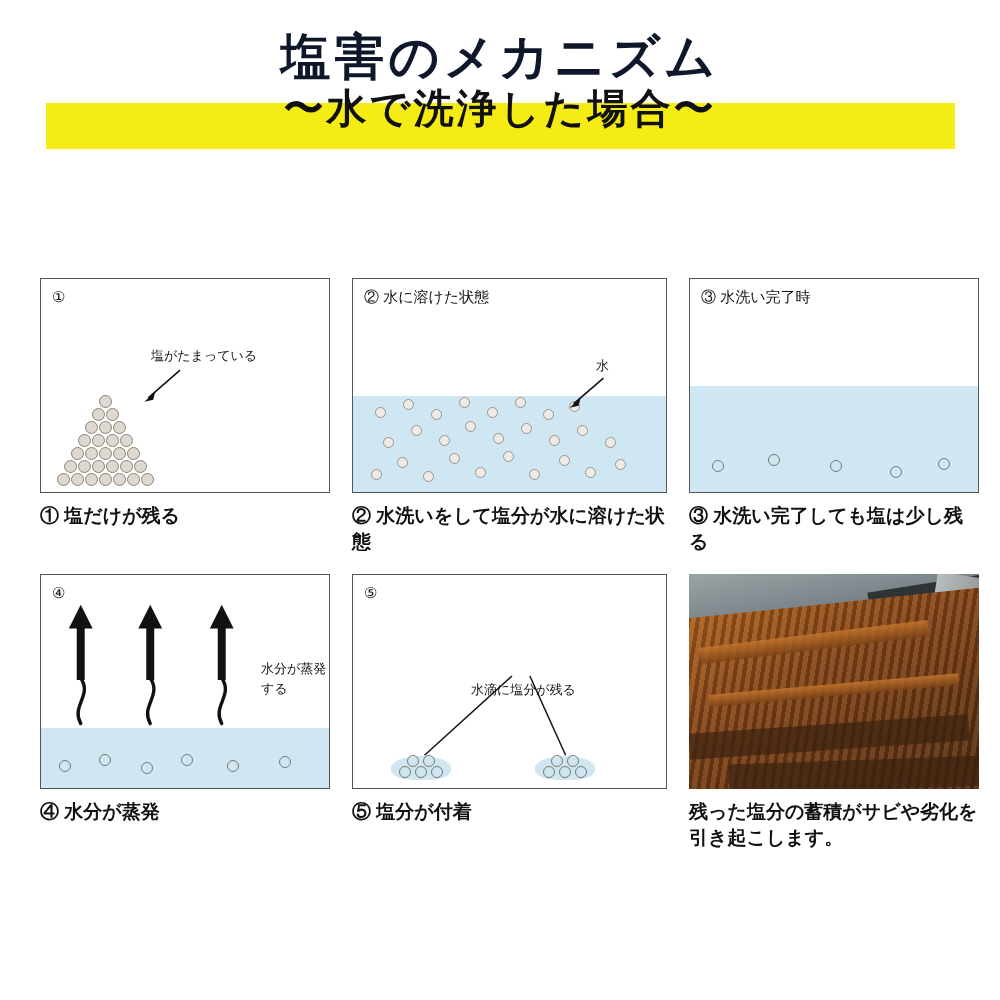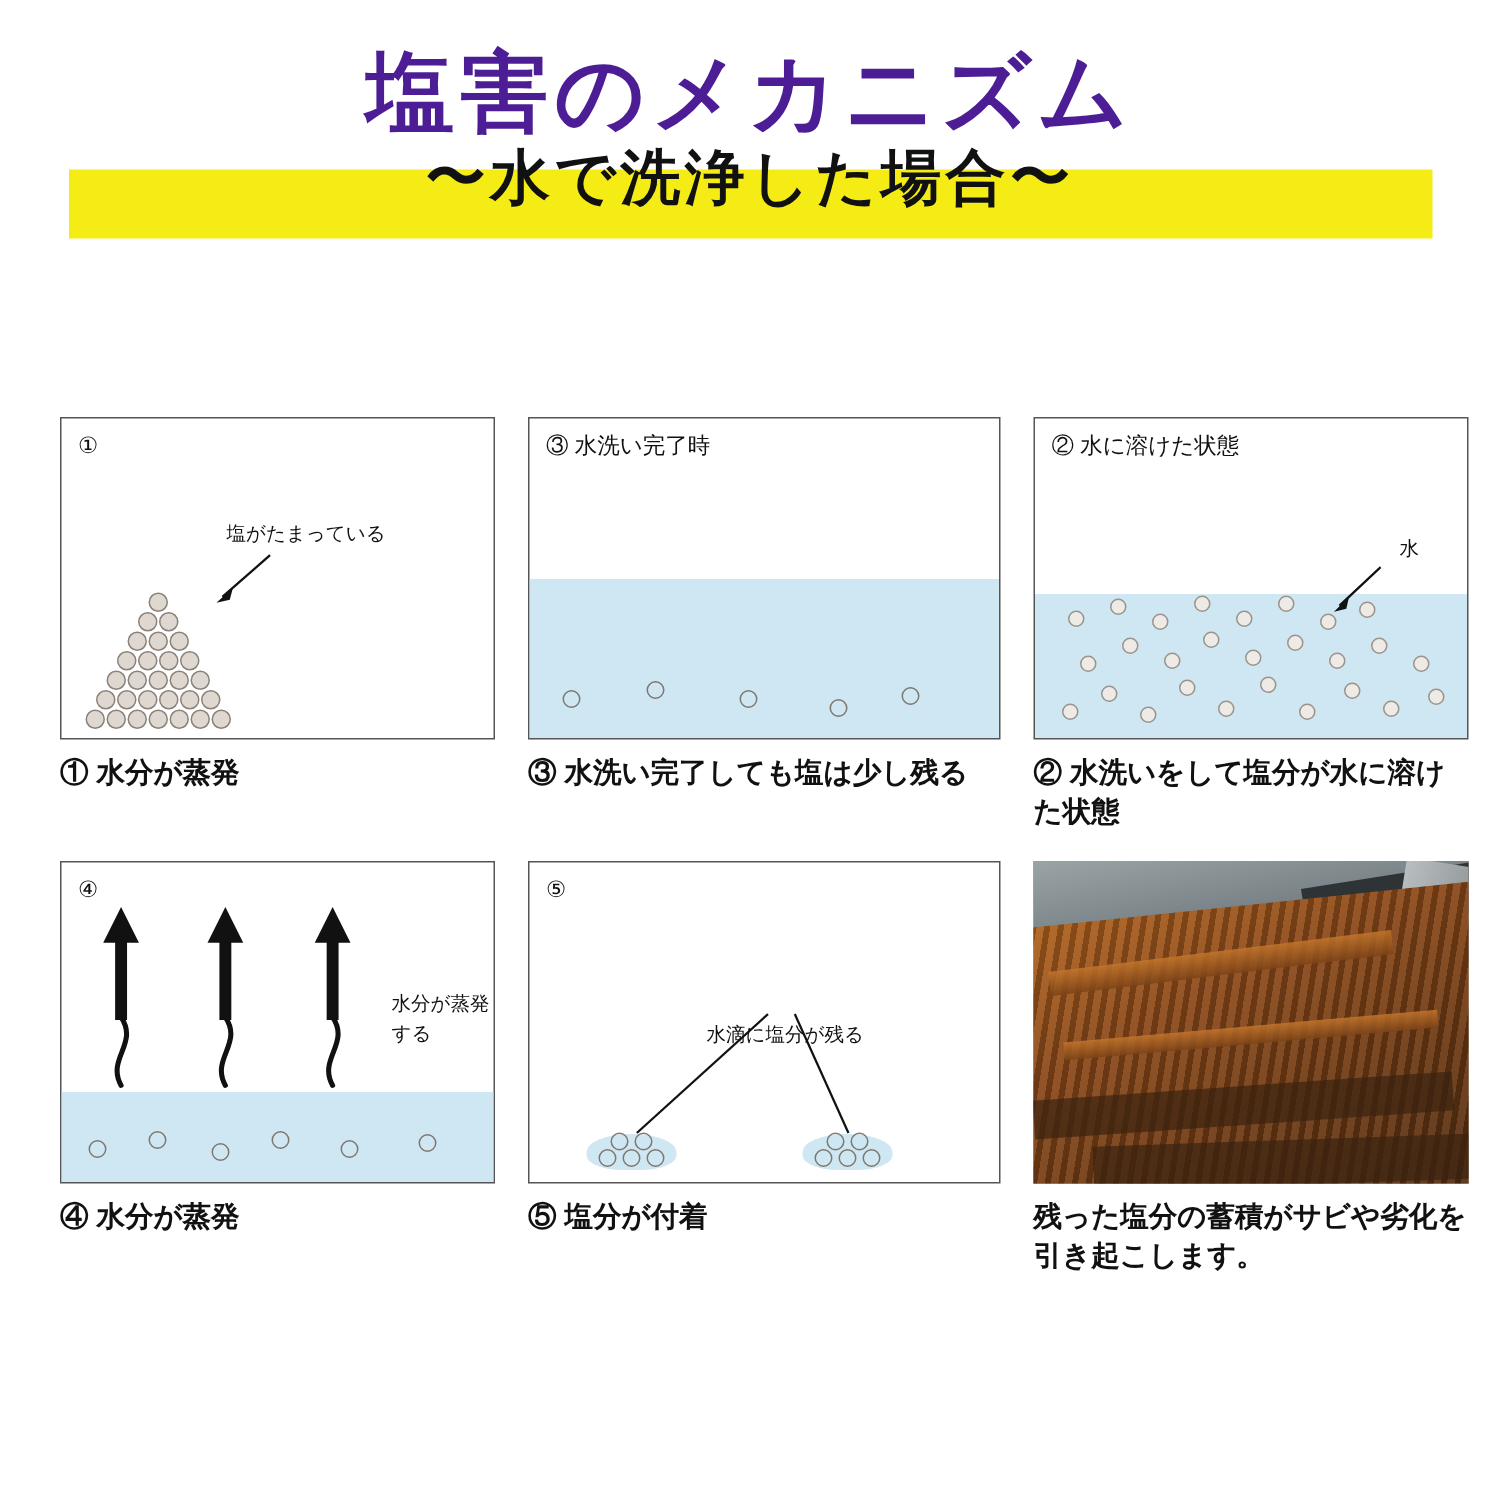--- a/index.html
+++ b/index.html
@@ -15,25 +15,25 @@
     position: relative;
     overflow: hidden;
   }
 
   
   .header {
     padding-top: 30px;
     text-align: center;
   }
   .main-title {
-    font-size: 59px;
+    font-size: 50px;
     font-weight: bold;
     letter-spacing: 4px;
     line-height: 1.1;
-    color: #4c1d95;
+    color: #0f172a;
     margin: 0;
   }
   .subtitle-band {
     margin-top: 18px;
     background: #f5ec16;
     height: 46px;
     width: 909px;
     margin-left: auto;
     margin-right: auto;
     position: relative;
@@ -238,34 +238,21 @@
       <div class="grain" style="left:51px; bottom:71px;"></div>
       <div class="grain" style="left:65px; bottom:71px;"></div>
       <div class="grain" style="left:58px; bottom:84px;"></div>
 
       <div class="anno" style="left:110px; top:68px;">塩がたまっている</div>
       <svg class="overlay" viewBox="0 0 290 215" preserveAspectRatio="none">
         <line x1="140" y1="92" x2="108" y2="120" stroke="#111" stroke-width="1.6"></line>
         <polygon points="104,124 115,114 113,122" fill="#111"></polygon>
       </svg>
     </div>
-    <div class="caption">① 水分が蒸発</div>
-  </div>
-
-  <div class="cell">
-    <div class="panel">
-      <div class="panel-label">③ 水洗い完了時</div>
-      <div class="water water-3"></div>
-      <div class="grain open" style="left:22px; bottom:20px;"></div>
-      <div class="grain open" style="left:78px; bottom:26px;"></div>
-      <div class="grain open" style="left:140px; bottom:20px;"></div>
-      <div class="grain open" style="left:200px; bottom:14px;"></div>
-      <div class="grain open" style="left:248px; bottom:22px;"></div>
-    </div>
-    <div class="caption">③ 水洗い完了しても塩は少し残る</div>
+    <div class="caption">① 塩だけが残る</div>
   </div>
 
   <div class="cell">
     <div class="panel">
       <div class="panel-label">② 水に溶けた状態</div>
       <div class="water water-2"></div>
 
       <div class="grain small" style="left:18px; bottom:12px;"></div>
       <div class="grain small" style="left:44px; bottom:24px;"></div>
       <div class="grain small" style="left:70px; bottom:10px;"></div>
@@ -298,20 +285,33 @@
       <svg class="overlay" viewBox="0 0 315 215" preserveAspectRatio="none">
         <line x1="252" y1="100" x2="222" y2="126" stroke="#111" stroke-width="1.6"></line>
         <polygon points="218,130 229,120 227,128" fill="#111"></polygon>
       </svg>
     </div>
     <div class="caption">② 水洗いをして塩分が水に溶けた状態</div>
   </div>
 
   <div class="cell">
     <div class="panel">
+      <div class="panel-label">③ 水洗い完了時</div>
+      <div class="water water-3"></div>
+      <div class="grain open" style="left:22px; bottom:20px;"></div>
+      <div class="grain open" style="left:78px; bottom:26px;"></div>
+      <div class="grain open" style="left:140px; bottom:20px;"></div>
+      <div class="grain open" style="left:200px; bottom:14px;"></div>
+      <div class="grain open" style="left:248px; bottom:22px;"></div>
+    </div>
+    <div class="caption">③ 水洗い完了しても塩は少し残る</div>
+  </div>
+
+  <div class="cell">
+    <div class="panel">
       <div class="panel-label">④</div>
       <div class="water water-4"></div>
 
       <div class="grain open" style="left:18px; bottom:16px;"></div>
       <div class="grain open" style="left:58px; bottom:22px;"></div>
       <div class="grain open" style="left:100px; bottom:14px;"></div>
       <div class="grain open" style="left:140px; bottom:22px;"></div>
       <div class="grain open" style="left:186px; bottom:16px;"></div>
       <div class="grain open" style="left:238px; bottom:20px;"></div>
 

